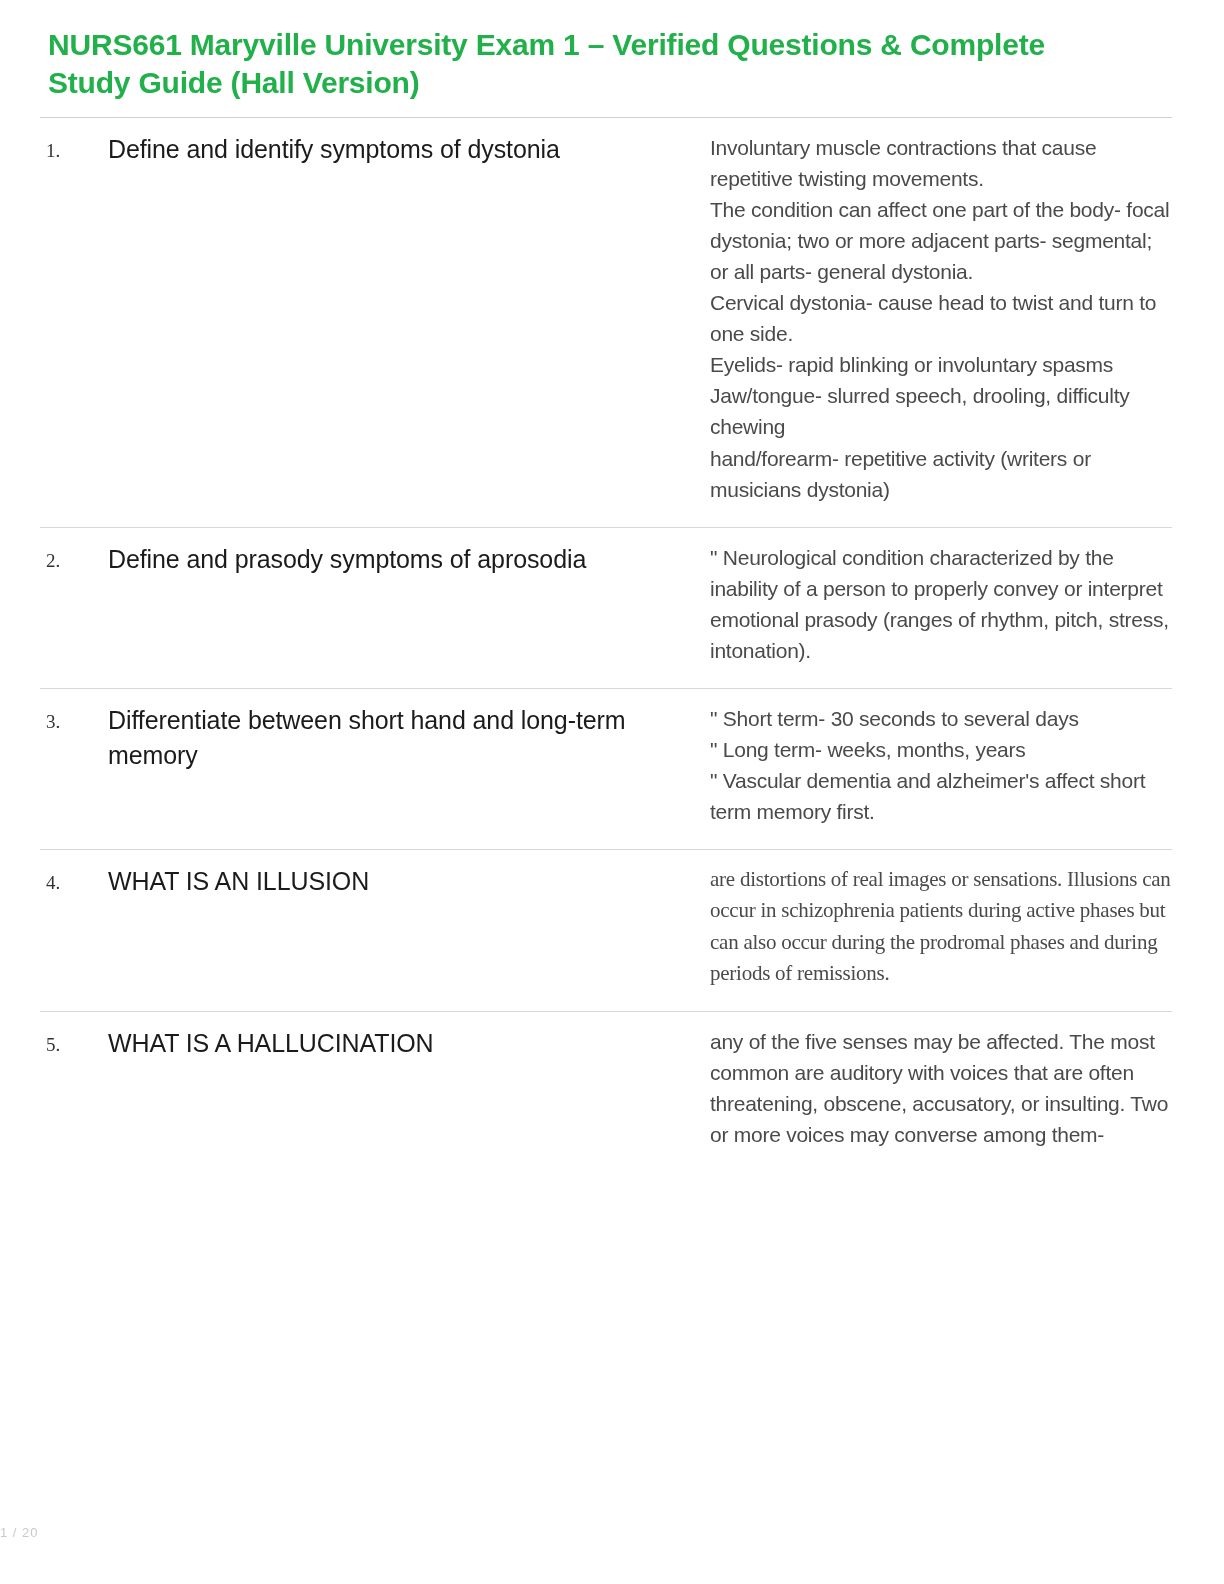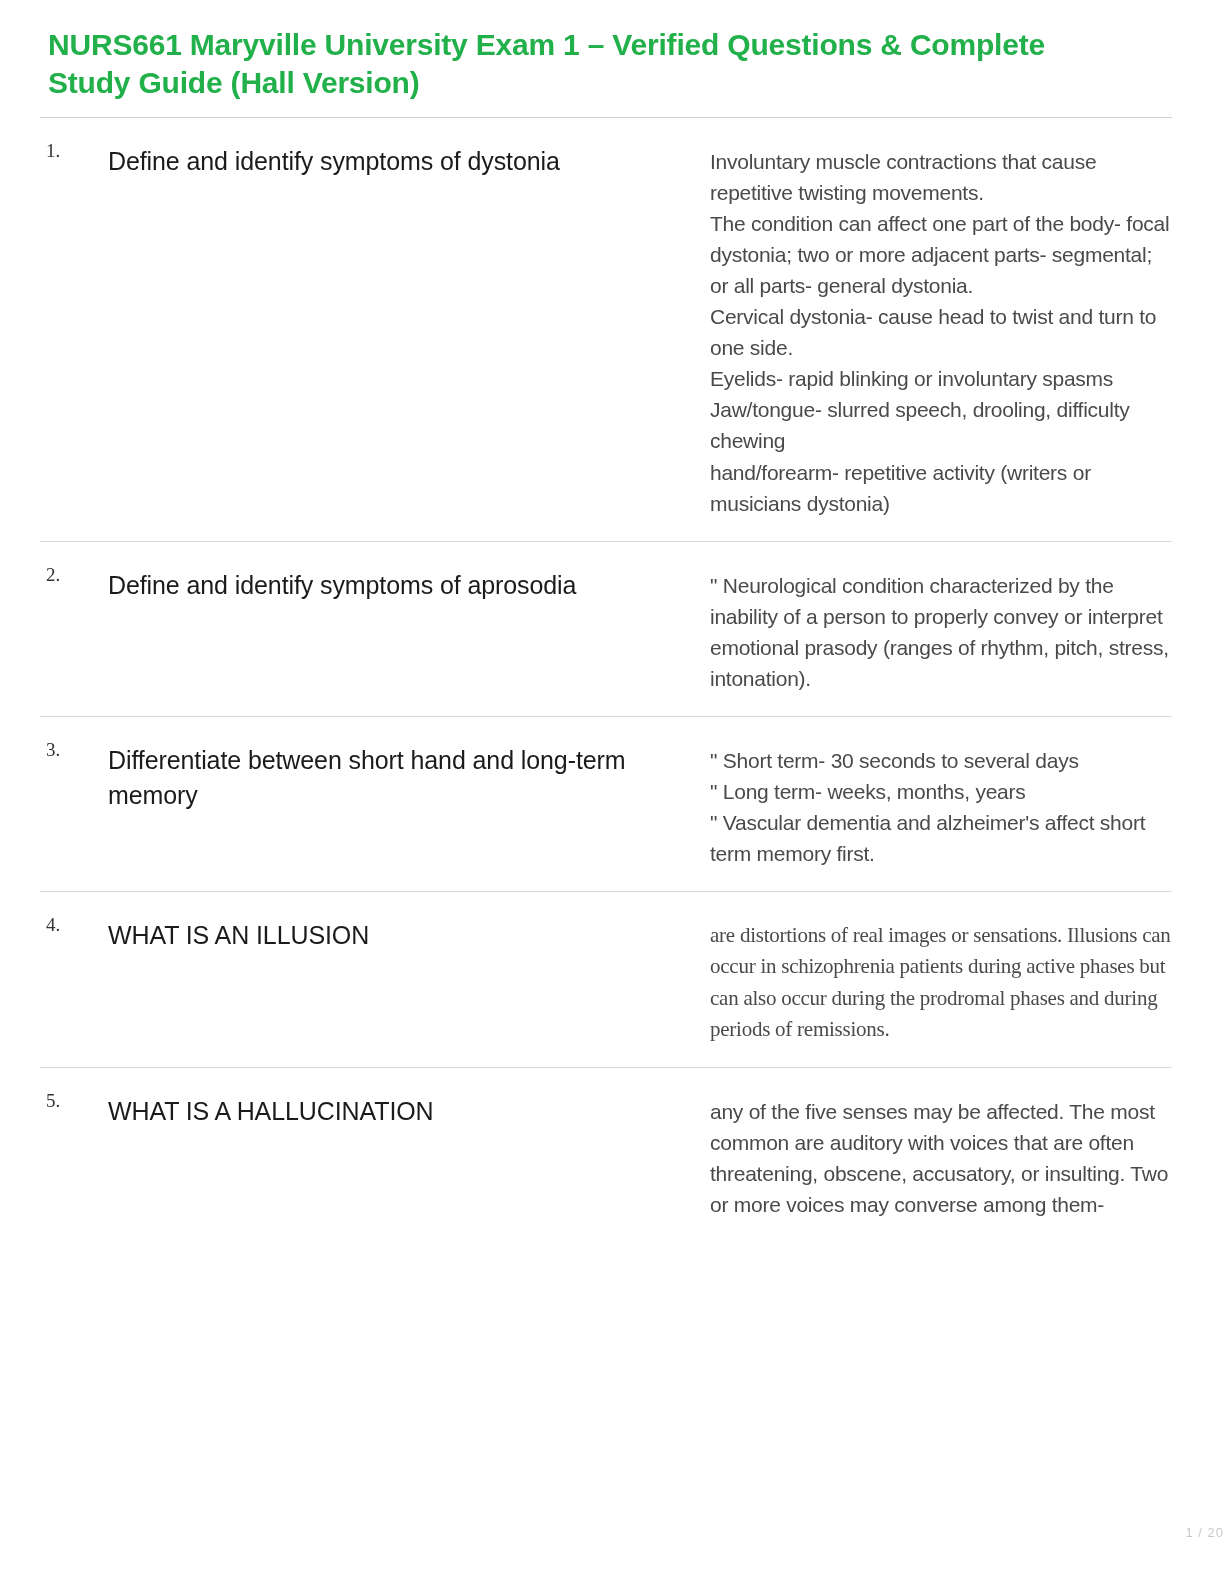--- a/index.html
+++ b/index.html
@@ -53,37 +53,37 @@
     color: #333;
     font-family: "Liberation Serif", serif;
     padding-top: 22px;
   }
   .cell-q {
     width: 580px;
     padding-right: 22px;
     font-size: 25px;
     line-height: 1.38;
     color: #1b1b1b;
-    padding-top: 26px;
+    padding-top: 14px;
     letter-spacing: -0.1px;
   }
   .cell-a {
     font-size: 21px;
     line-height: 1.48;
     color: #4a4a4a;
-    padding-top: 28px;
+    padding-top: 14px;
     font-family: "Liberation Sans", sans-serif;
     letter-spacing: -0.25px;
   }
   .page-footer {
     position: absolute;
     left: 0;
     right: 0;
     bottom: 44px;
-    text-align: right;
+    text-align: left;
     font-size: 13px;
     color: #c9c9c9;
     letter-spacing: 1px;
   }
 </style>
 </head>
 <body>
 
 <div class="page">
 
@@ -96,21 +96,21 @@
         <td class="cell cell-q">Define and identify symptoms of dystonia</td>
         <td class="cell cell-a" style="white-space: pre-line;">Involuntary muscle contractions that cause repetitive twisting movements.
 The condition can affect one part of the body- focal dystonia; two or more adjacent parts- segmental; or all parts- general dystonia.
 Cervical dystonia- cause head to twist and turn to one side.
 Eyelids- rapid blinking or involuntary spasms
 Jaw/tongue- slurred speech, drooling, difficulty chewing
 hand/forearm- repetitive activity (writers or musicians dystonia)</td>
       </tr>
       <tr class="qa-row">
         <td class="cell cell-num">2.</td>
-        <td class="cell cell-q">Define and identify symptoms of aprosodia</td>
+        <td class="cell cell-q">Define and prasody symptoms of aprosodia</td>
         <td class="cell cell-a" style="white-space: pre-line;">" Neurological condition characterized by the inability of a person to properly convey or interpret emotional prasody (ranges of rhythm, pitch, stress, intonation).</td>
       </tr>
       <tr class="qa-row">
         <td class="cell cell-num">3.</td>
         <td class="cell cell-q">Differentiate between short hand and long-term memory</td>
         <td class="cell cell-a" style="white-space: pre-line;">" Short term- 30 seconds to several days
 " Long term- weeks, months, years
 " Vascular dementia and alzheimer's affect short term memory first.</td>
       </tr>
       <tr class="qa-row">

